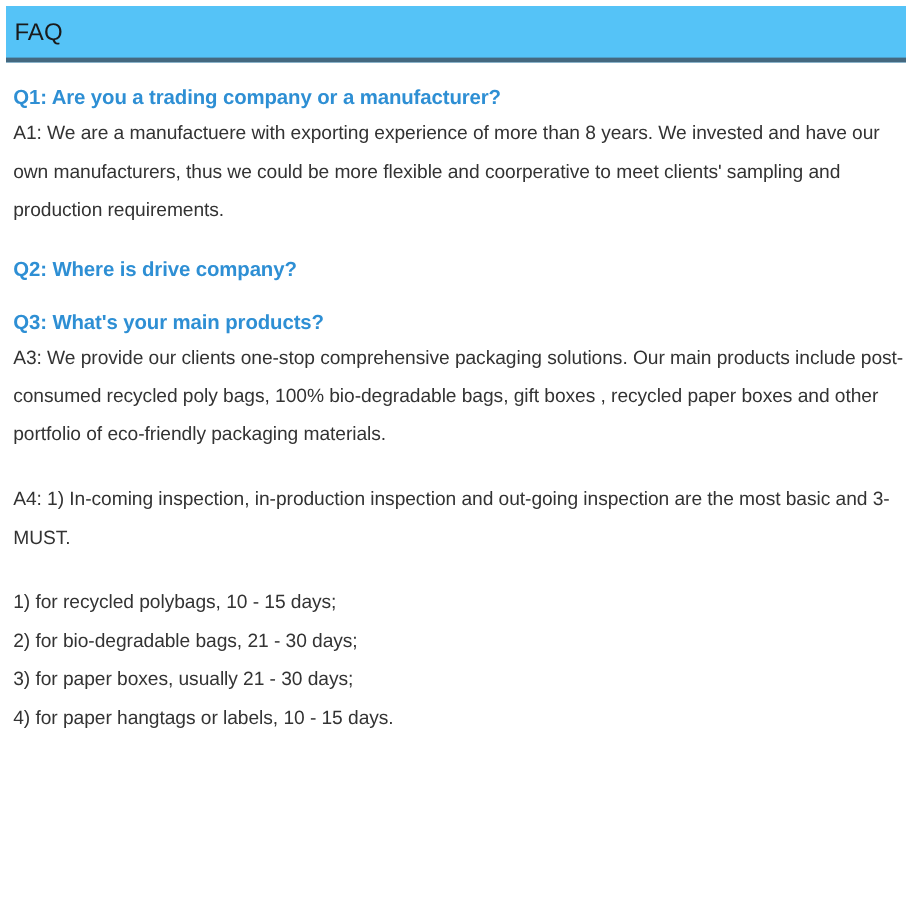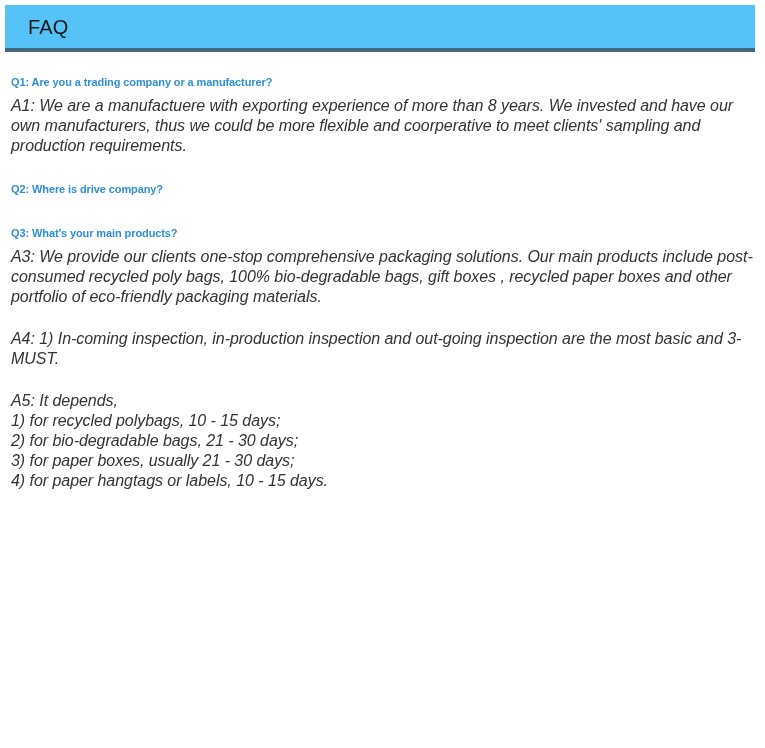--- a/index.html
+++ b/index.html
@@ -31,54 +31,53 @@
     border-bottom: 4px solid #44687f;
     display: flex;
     align-items: center;
     box-sizing: border-box;
   }
   .faq-banner-title {
     font-size: 20px;
     line-height: 22px;
     color: #1a1a1a;
     font-weight: 400;
-    padding-left: 23px;
+    padding-left: 7px;
     letter-spacing: 0.1px;
   }
 
   
   .faq-body {
     padding: 0 10px 0 11px;
     box-sizing: border-box;
   }
 
   .faq-item {
     margin-top: 22px;
   }
   .faq-item:first-child {
     margin-top: 19px;
   }
 
   .faq-question {
-    font-size: 11px;
+    font-size: 17px;
     line-height: 22px;
     font-weight: bold;
     color: #2e8fd4;
     margin: 0 0 3px 0;
     letter-spacing: -0.1px;
   }
 
   .faq-answer {
     font-size: 16px;
-    line-height: 20px;
+    line-height: 32px;
     color: #333333;
     margin: 0;
     max-width: 744px;
     letter-spacing: -0.05px;
-    font-style: italic;
   }
 
   .faq-answer-line {
     display: block;
   }
 </style>
 </head>
 <body>
 
 <div class="page">
@@ -108,21 +107,20 @@
     </div>
 
     <div class="faq-item">
       <div class="faq-answer">
         <span class="faq-answer-line">A4: 1) In-coming inspection, in-production inspection and out-going inspection are the most basic and 3-MUST.</span>
       </div>
     </div>
 
     <div class="faq-item">
       <div class="faq-answer">
-        <span class="faq-answer-line">A5: It depends,</span>
         <span class="faq-answer-line">1) for recycled polybags, 10 - 15 days;</span>
         <span class="faq-answer-line">2) for bio-degradable bags, 21 - 30 days;</span>
         <span class="faq-answer-line">3) for paper boxes, usually 21 - 30 days;</span>
         <span class="faq-answer-line">4) for paper hangtags or labels, 10 - 15 days.</span>
       </div>
     </div>
 
   </div>
 </div>
 

